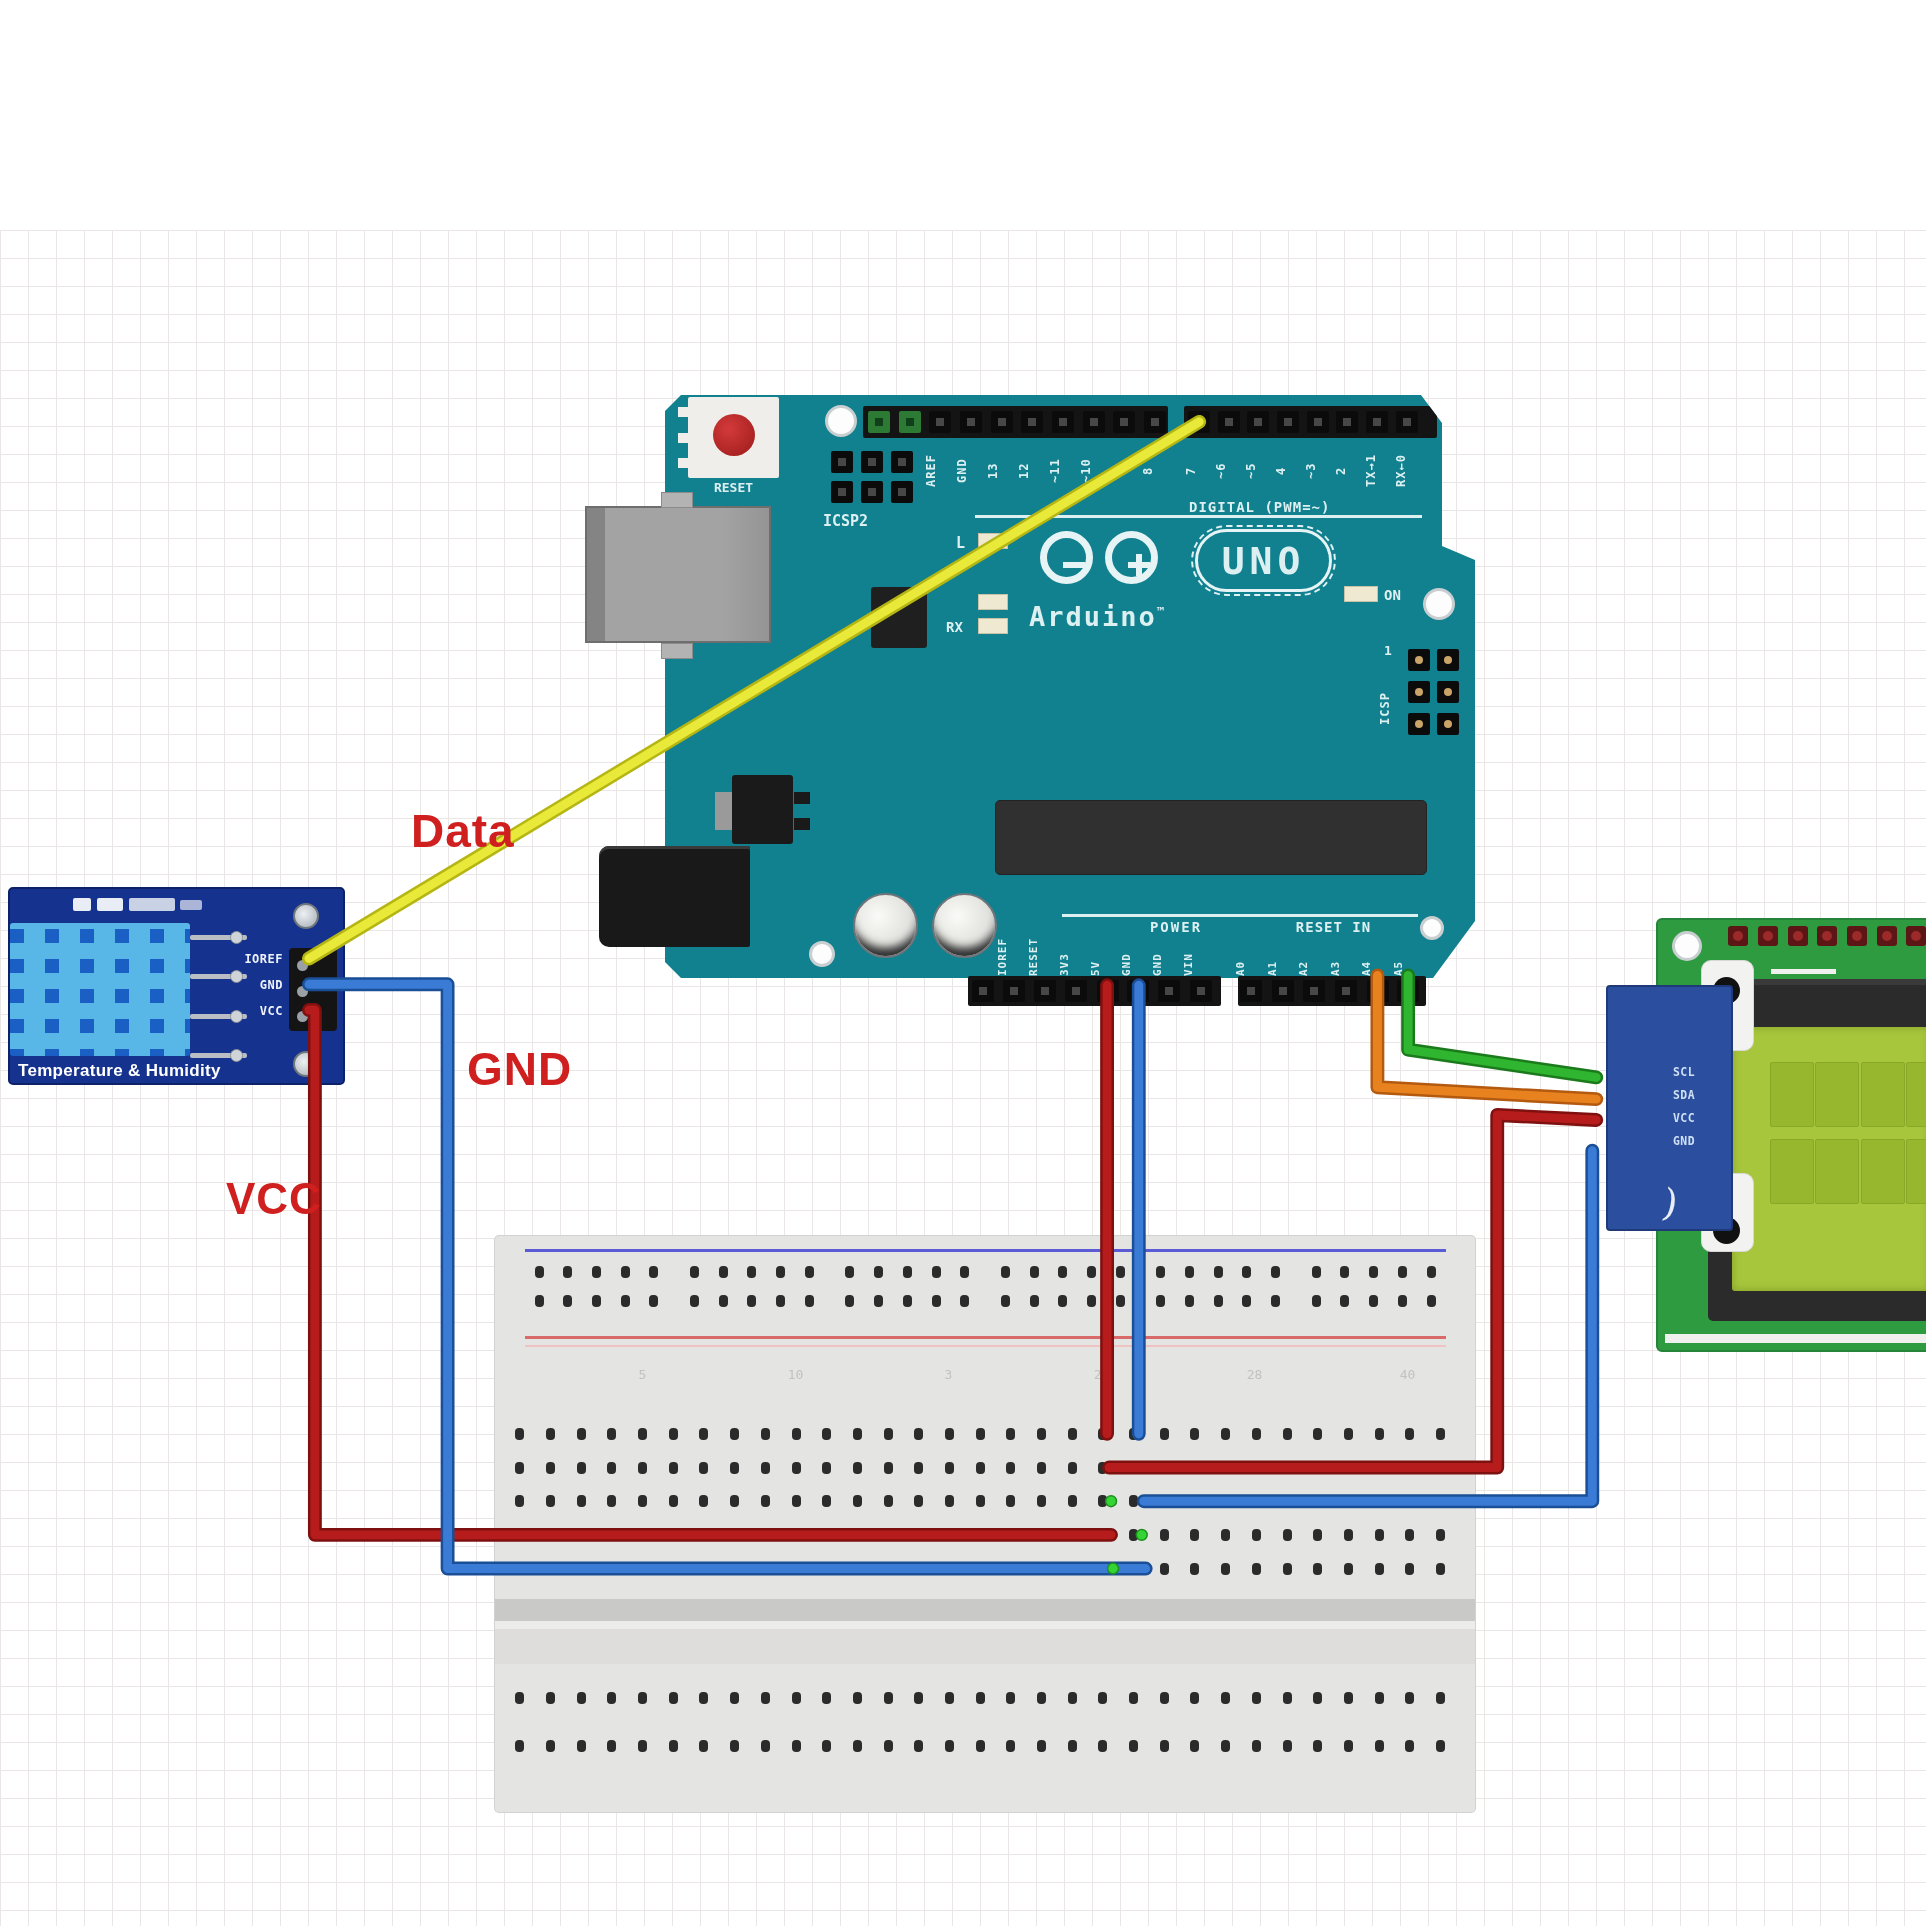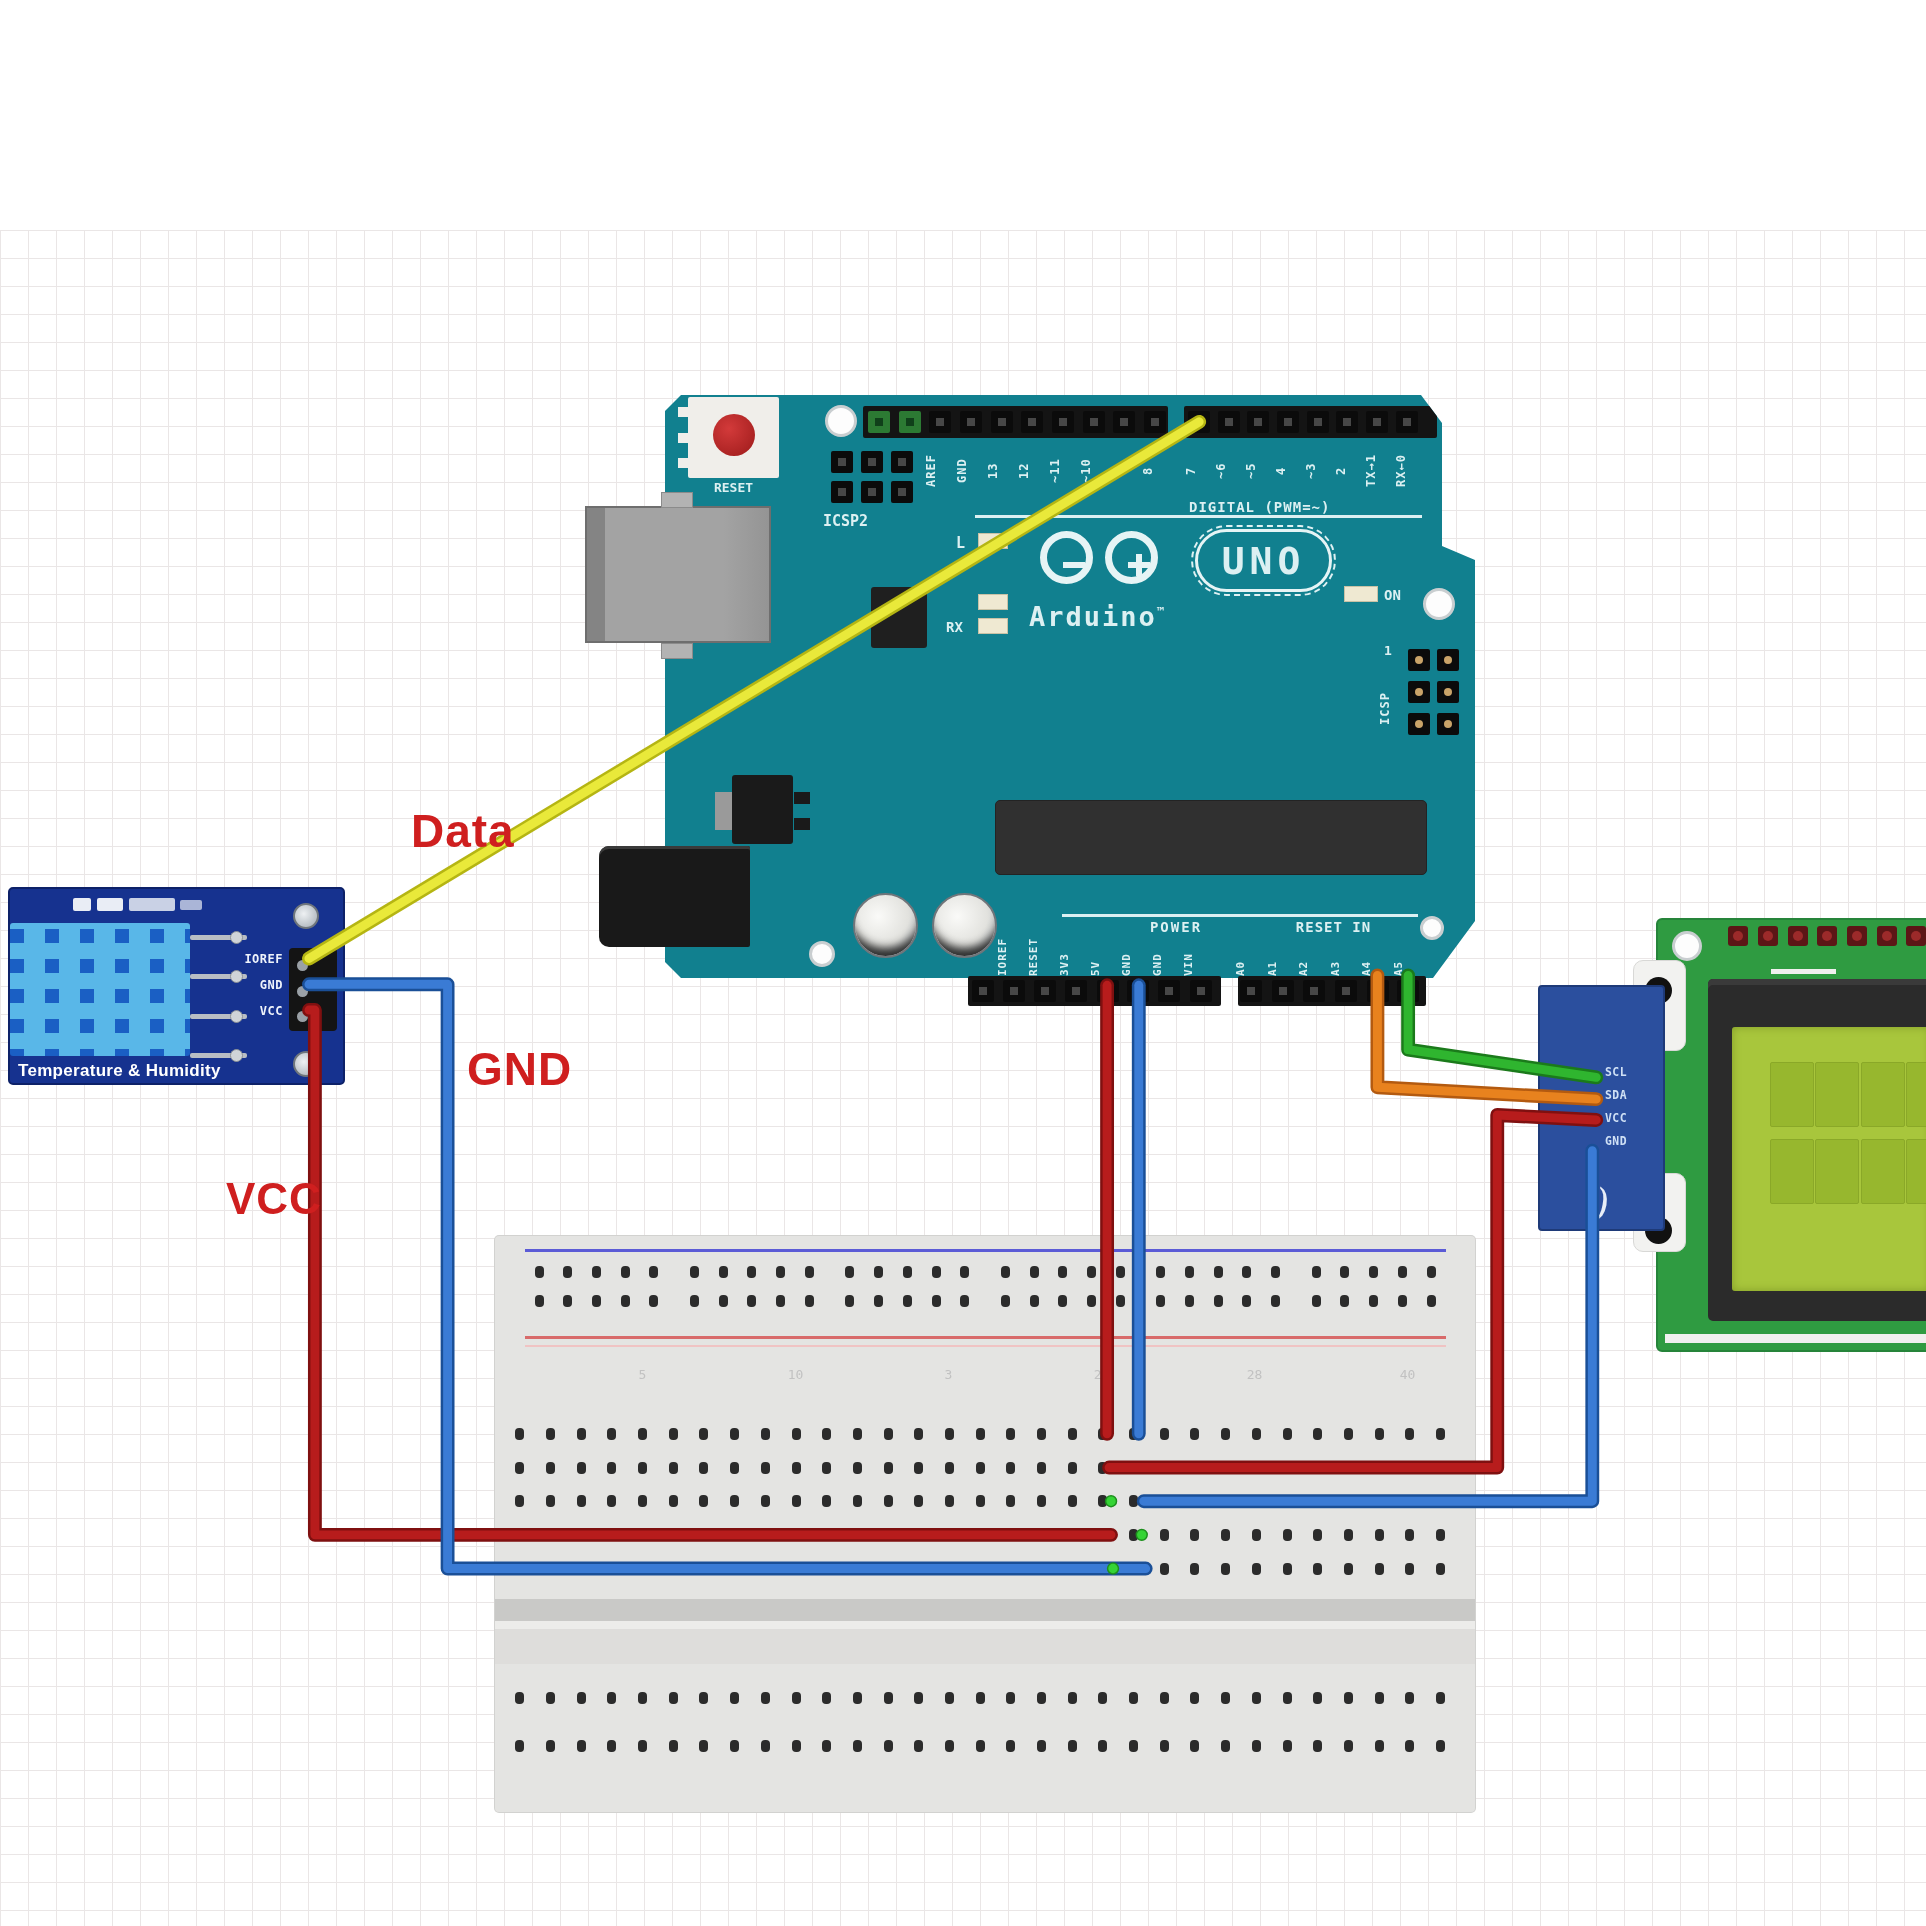--- a/index.html
+++ b/index.html
@@ -725,21 +725,21 @@
       <div class="lcd-cell" style="left:174px;top:35px;"></div>
       <div class="lcd-cell" style="left:38px;top:112px;"></div>
       <div class="lcd-cell" style="left:83px;top:112px;"></div>
       <div class="lcd-cell" style="left:129px;top:112px;"></div>
       <div class="lcd-cell" style="left:174px;top:112px;"></div>
     </div>
   </div>
   <div class="lcd-strip" data-name="lcd-bottom-strip"></div>
 </div>
 
-<div class="abs" style="left:1538px;top:960px;width:158px;height:297px;" data-name="i2c-backpack">
+<div class="abs" style="left:1606px;top:960px;width:158px;height:297px;" data-name="i2c-backpack">
   <div class="wing" style="left:95px;top:0;width:53px;height:91px;" data-name="i2c-mounting-wing">
     <i style="left:11px;top:16px;" data-name="wing-hole"></i>
   </div>
   <div class="wing" style="left:95px;top:213px;width:53px;height:79px;" data-name="i2c-mounting-wing">
     <i style="left:11px;top:43px;" data-name="wing-hole"></i>
   </div>
   <div class="i2c-board" data-name="i2c-board">
     <div class="i2c-labels abs" style="left:65px;top:78px;" data-name="i2c-pin-labels">
         <span data-name="i2c-pin-label">SCL</span>
         <span data-name="i2c-pin-label">SDA</span>

